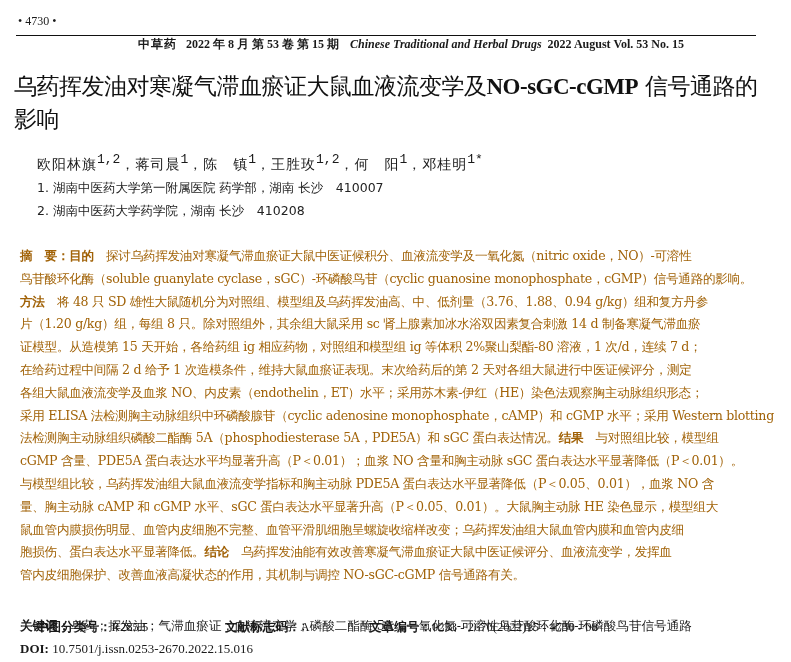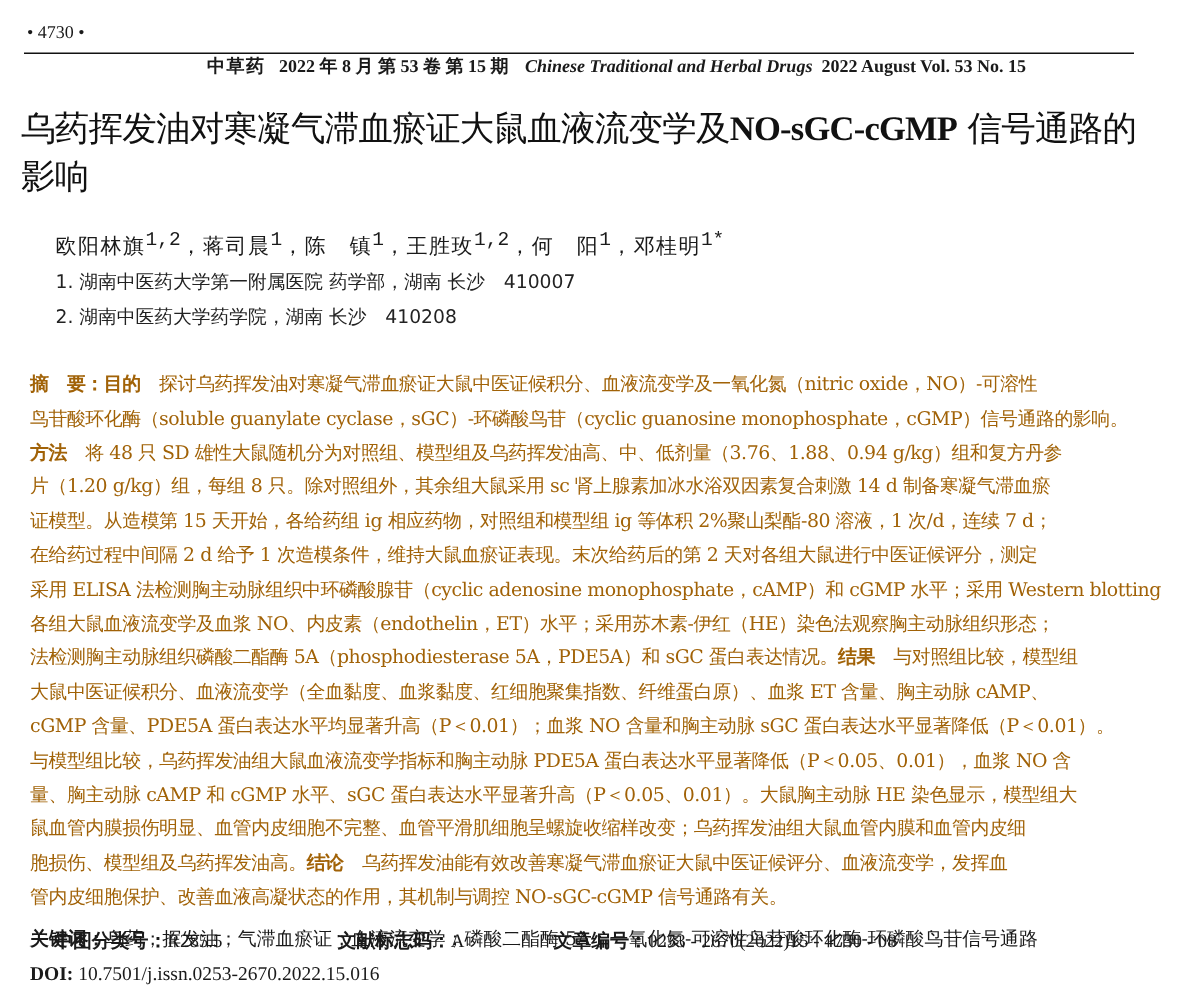--- a/index.html
+++ b/index.html
@@ -87,29 +87,28 @@
 <div class="affil affil1">1. 湖南中医药大学第一附属医院 药学部，湖南 长沙　410007</div>
 <div class="affil affil2">2. 湖南中医药大学药学院，湖南 长沙　410208</div>
 
 <div class="abstract" id="abstract">
     <span class="line"><span class="lbl">摘　要：</span><span class="lbl">目的</span><span>　探讨乌药挥发油对寒凝气滞血瘀证大鼠中医证候积分、血液流变学及一氧化氮（nitric oxide，NO）-可溶性</span></span>
     <span class="line"><span>鸟苷酸环化酶（soluble guanylate cyclase，sGC）-环磷酸鸟苷（cyclic guanosine monophosphate，cGMP）信号通路的影响。</span></span>
     <span class="line"><span class="lbl">方法</span><span>　将 48 只 SD 雄性大鼠随机分为对照组、模型组及乌药挥发油高、中、低剂量（3.76、1.88、0.94 g/kg）组和复方丹参</span></span>
     <span class="line"><span>片（1.20 g/kg）组，每组 8 只。除对照组外，其余组大鼠采用 sc 肾上腺素加冰水浴双因素复合刺激 14 d 制备寒凝气滞血瘀</span></span>
     <span class="line"><span>证模型。从造模第 15 天开始，各给药组 ig 相应药物，对照组和模型组 ig 等体积 2%聚山梨酯-80 溶液，1 次/d，连续 7 d；</span></span>
     <span class="line"><span>在给药过程中间隔 2 d 给予 1 次造模条件，维持大鼠血瘀证表现。末次给药后的第 2 天对各组大鼠进行中医证候评分，测定</span></span>
+    <span class="line"><span>各组大鼠血液流变学及血浆 NO、内皮素（endothelin，ET）水平；采用苏木素-伊红（HE）染色法观察胸主动脉组织形态；</span></span>
     <span class="line"><span>采用 ELISA 法检测胸主动脉组织中环磷酸腺苷（cyclic adenosine monophosphate，cAMP）和 cGMP 水平；采用 Western blotting</span></span>
-    <span class="line"><span>各组大鼠血液流变学及血浆 NO、内皮素（endothelin，ET）水平；采用苏木素-伊红（HE）染色法观察胸主动脉组织形态；</span></span>
     <span class="line"><span>法检测胸主动脉组织磷酸二酯酶 5A（phosphodiesterase 5A，PDE5A）和 sGC 蛋白表达情况。</span><span class="lbl">结果</span><span>　与对照组比较，模型组</span></span>
-    <span class="line"><span>大鼠中医证候积分、血液流变学（全血黏度、血浆黏度、红细胞聚集指数、纤维蛋白原）、血浆 ET 含量、胸主动脉 cAMP、</span></span>
     <span class="line"><span>cGMP 含量、PDE5A 蛋白表达水平均显著升高（P＜0.01）；血浆 NO 含量和胸主动脉 sGC 蛋白表达水平显著降低（P＜0.01）。</span></span>
     <span class="line"><span>与模型组比较，乌药挥发油组大鼠血液流变学指标和胸主动脉 PDE5A 蛋白表达水平显著降低（P＜0.05、0.01），血浆 NO 含</span></span>
     <span class="line"><span>量、胸主动脉 cAMP 和 cGMP 水平、sGC 蛋白表达水平显著升高（P＜0.05、0.01）。大鼠胸主动脉 HE 染色显示，模型组大</span></span>
     <span class="line"><span>鼠血管内膜损伤明显、血管内皮细胞不完整、血管平滑肌细胞呈螺旋收缩样改变；乌药挥发油组大鼠血管内膜和血管内皮细</span></span>
-    <span class="line"><span>胞损伤、模型组及乌药挥发油高。</span><span class="lbl">结论</span><span>　乌药挥发油能有效改善寒凝气滞血瘀证大鼠中医证候评分、血液流变学，发挥血</span></span>
+    <span class="line"><span>胞损伤、蛋白表达水平显著降低。</span><span class="lbl">结论</span><span>　乌药挥发油能有效改善寒凝气滞血瘀证大鼠中医证候评分、血液流变学，发挥血</span></span>
     <span class="line"><span>管内皮细胞保护、改善血液高凝状态的作用，其机制与调控 NO-sGC-cGMP 信号通路有关。</span></span>
   </div>
 
 <div class="keywords">
   <span class="lbl">关键词：</span><span>乌药；挥发油；气滞血瘀证；血液流变学；磷酸二酯酶 5A；一氧化氮-可溶性鸟苷酸环化酶-环磷酸鸟苷信号通路</span>
 </div>
 
 <div class="classline">
   <span class="item c1"><span class="lbl">中图分类号：</span><span style="font-family:'Liberation Serif',serif;">R285.5</span></span><span class="item c2"><span class="lbl">文献标志码：</span><span style="font-family:'Liberation Serif',serif;">A</span></span><span class="item"><span class="lbl">文章编号：</span><span style="font-family:'Liberation Serif',serif;">0253 - 2670(2022)15 - 4730 - 08</span></span>
 </div>

